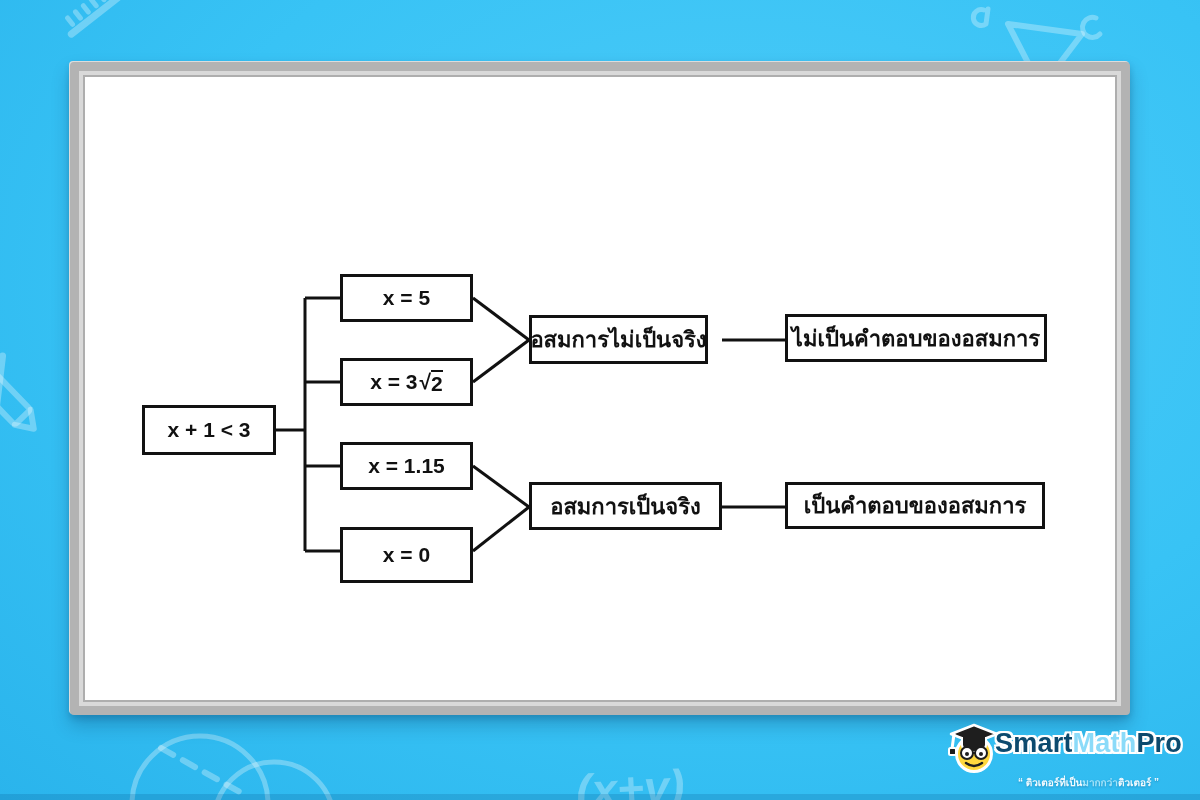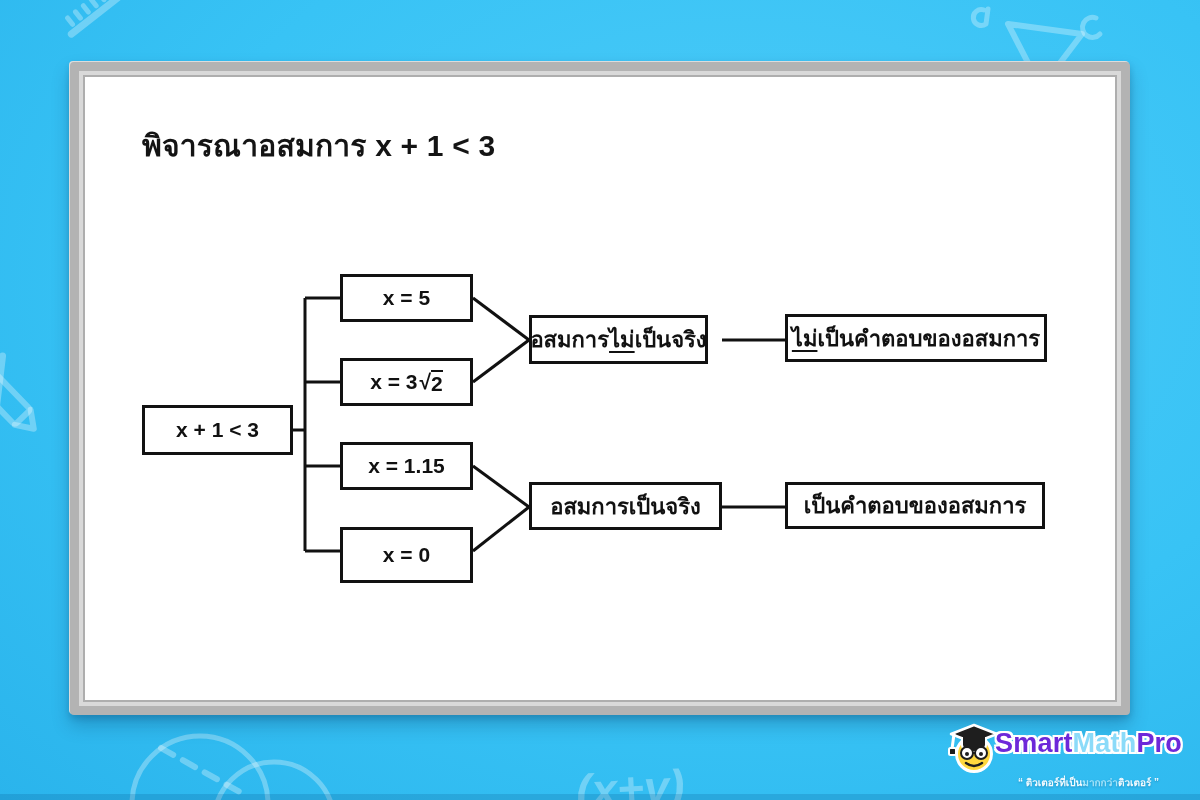--- a/index.html
+++ b/index.html
@@ -24,42 +24,42 @@
     font-weight:800;color:#141414;letter-spacing:.2px;white-space:nowrap;
   }
   
   .fc-box{
     position:absolute;box-sizing:border-box;background:#fff;border:3px solid #111;
     display:flex;align-items:center;justify-content:center;
     font-weight:700;color:#111;white-space:nowrap;
   }
   .fc-val{font-size:21px;}
   .fc-res{font-size:22px;}
-  .box-root{left:142px;top:405px;width:151px;height:50px;font-size:21px;align-items:center;}
+  .box-root{left:142px;top:405px;width:134px;height:50px;font-size:21px;align-items:center;}
   .box-v1{left:340px;top:274px;width:133px;height:48px;}
   .box-v2{left:340px;top:358px;width:133px;height:48px;}
   .box-v3{left:340px;top:442px;width:133px;height:48px;justify-content:center;}
   .box-v4{left:340px;top:527px;width:133px;height:56px;}
   .box-r1{left:529px;top:315px;width:179px;height:49px;}
   .box-r2{left:529px;top:482px;width:193px;height:48px;}
   .box-f1{left:785px;top:314px;width:262px;height:48px;}
   .box-f2{left:785px;top:482px;width:260px;height:47px;}
-  .u{text-decoration:underline;text-decoration-thickness:2px;text-underline-offset:4px;}
+  .u{text-decoration-thickness:2px;text-underline-offset:4px;}
   .rad-sign{margin-left:2px;}
   .radicand{border-top:2.5px solid #111;padding-top:1px;line-height:1;}
   .lines{position:absolute;inset:0;pointer-events:none;}
   
   .logo{position:absolute;right:18px;bottom:10px;display:flex;align-items:flex-start;}
   .logo-text-wrap{display:flex;flex-direction:column;align-items:center;margin-left:-6px;margin-top:8px;}
   .logo-name{
     font-size:27px;font-weight:800;letter-spacing:.2px;line-height:28px;white-space:nowrap;
     text-shadow:-2px -2px 0 #fff,2px -2px 0 #fff,-2px 2px 0 #fff,2px 2px 0 #fff,
                  0 -2px 0 #fff,0 2px 0 #fff,-2px 0 0 #fff,2px 0 0 #fff;
   }
-  .logo-dark{color:#6d28d9;}
+  .logo-dark{color:#0c4a6e;}
   .logo-blue{color:#8bdbf9;}
   .logo-tagline{
     font-size:10px;font-weight:700;color:#f2fbff;margin-top:18px;white-space:nowrap;
     text-shadow:0 1px 2px rgba(0,60,110,.35);
   }
   .tag-hl{color:#a7e6fb;}
 </style>
 </head>
 <body>
 
@@ -93,21 +93,20 @@
       </g>
 
       <text x="576" y="806" font-size="46" font-style="italic" font-weight="700" fill="rgba(255,255,255,0.30)" stroke="none" transform="rotate(-3 600 790)">(x+y)</text>
     </g>
   </svg>
 
   <div class="bottom-strip"></div>
 
   <div class="whiteboard"></div>
 
-  <div class="page-title">พิจารณาอสมการ x + 1 &lt; 3</div>
 
   <svg class="lines" width="1200" height="800" viewBox="0 0 1200 800">
     <g stroke="#111" stroke-width="3" fill="none">
       <path d="M276,430 H305"></path>
       <path d="M305,298 V551"></path>
       <path d="M305,298 H340"></path>
       <path d="M305,382 H340"></path>
       <path d="M305,466 H340"></path>
       <path d="M305,551 H340"></path>
       <path d="M473,298 L529,340"></path>

